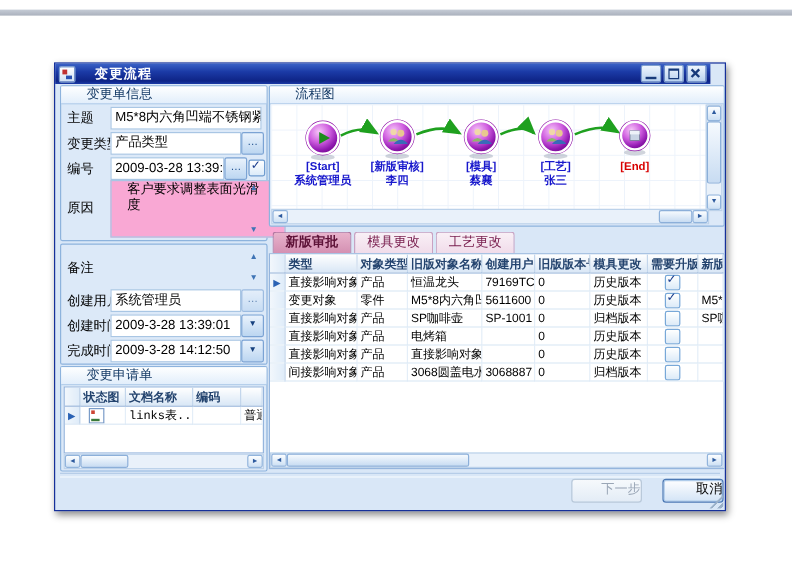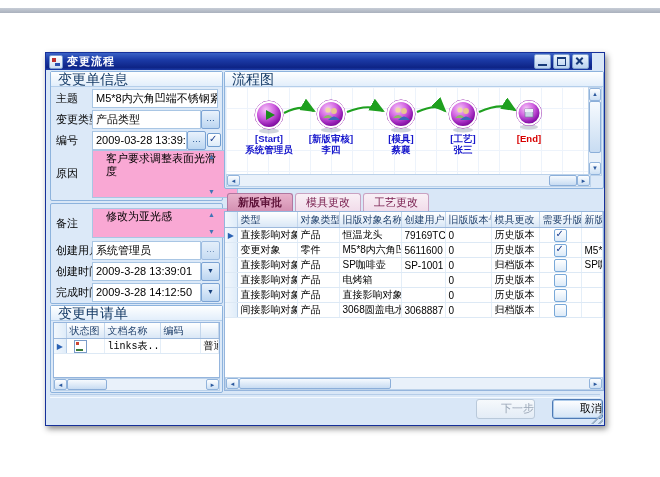--- a/index.html
+++ b/index.html
@@ -1,47 +1,47 @@
 <!DOCTYPE html>
 <html><head>
 <meta charset="utf-8">
 <style>
   html,body{margin:0;padding:0}
   body{width:660px;height:477px;background:#fff;font-family:"Liberation Sans","DejaVu Sans",sans-serif;font-size:11px;position:relative;overflow:hidden;color:#000}
   .top-strip{position:absolute;left:0;top:8px;width:660px;height:5px;background:linear-gradient(#c6ccd6,#aab1bd)}
   
   .dialog{position:absolute;left:45px;top:52px;width:558px;height:372px;background:#d9e7f7;border:1px solid #16309a;box-shadow:2px 3px 6px rgba(0,0,0,.45)}
-  .titlebar{position:absolute;left:0;top:0;right:12px;height:17px;background:linear-gradient(#3a62c6,#1b3aa6 40%,#0e2486 85%,#1b3aa6);display:flex;align-items:center;padding:0 3px;gap:4px}
+  .titlebar{position:absolute;left:0;top:0;right:12px;height:17px;background:linear-gradient(#3a62c6,#1b3aa6 40%,#0e2486 85%,#1b3aa6);display:flex;align-items:center;padding:0 3px;gap:16px}
   .title-text{color:#fff;font-weight:bold;font-size:11px;letter-spacing:1px}
   .app-icon{width:12px;height:12px;background:linear-gradient(#ffffff,#cfe0f4);border:1px solid #7b9cd0;border-radius:2px;position:relative;flex:0 0 auto}
   .app-icon::before{content:"";position:absolute;left:2px;top:2px;width:4px;height:4px;background:#c03030}
   .app-icon::after{content:"";position:absolute;right:2px;bottom:2px;width:5px;height:3px;background:#2a50b0}
   .win-btns{margin-left:auto;display:flex;gap:2px}
   .win-btn{width:15px;height:13px;background:linear-gradient(#eef5fd,#b9d2ef);border:1px solid #7f9fce;border-radius:2px;position:relative}
   .g-min::after{content:"";position:absolute;left:3px;right:3px;bottom:2px;height:2px;background:#173a7a}
   .g-max::after{content:"";position:absolute;left:3px;right:3px;top:2px;bottom:2px;border:1px solid #173a7a;border-top-width:2px}
   .g-close::before,.g-close::after{content:"";position:absolute;left:2px;top:5px;width:9px;height:2px;background:#173a7a}
   .g-close::before{transform:rotate(45deg)}
   .g-close::after{transform:rotate(-45deg)}
   
   .box{position:absolute;background:#dce9f8;border:1px solid #8db3dd;border-radius:2px}
-  .box-header{height:14px;line-height:14px;padding-left:7px;background:linear-gradient(#feffff,#e2eefb);border-bottom:1px solid #b5cfeb;font-size:14px;color:#143a66}
+  .box-header{height:14px;line-height:14px;padding-left:21px;background:linear-gradient(#feffff,#e2eefb);border-bottom:1px solid #b5cfeb;font-size:11px;color:#143a66}
   
   .frow{position:absolute;left:0;right:0}
   .flabel{position:absolute;left:5px;top:2px;color:#000}
   .fval{position:absolute;left:41px;height:17px;line-height:16px;background:#fff;border:1px solid #a9c6e4;padding:0 3px;overflow:hidden;white-space:nowrap;font-size:11px}
   .ftext{position:absolute;left:41px;background:#f9a8d4;border:1px solid #a9c6e4;padding:1px 13px;font-size:11px;line-height:13px;overflow:hidden}
   .mini-btn{position:absolute;width:17px;height:17px;background:linear-gradient(#e9f2fc,#bcd6f1);border:1px solid #7ba3d4;border-radius:2px;color:#1d4d8c;font-size:9px;text-align:center;line-height:14px}
   .mini-btn.drop{font-size:7px;line-height:16px;color:#16407e}
   .spin{position:absolute;font-size:7px;color:#3f74b5;line-height:7px}
   .cbx{position:absolute;width:12px;height:12px;background:linear-gradient(#ffffff,#dcebf9);border:1px solid #6f9ccf;border-radius:2px}
   .cbx.on::after{content:"✓";position:absolute;left:1px;top:-1px;font-size:10px;font-weight:bold;color:#1a3c8c}
   
   table.dgrid{border-collapse:collapse;table-layout:fixed;width:100%;font-size:10px;background:#fff}
-  .dgrid th{height:15px;font-weight:normal;text-align:left;padding:0 3px;background:linear-gradient(#ffffff,#d9e7f6);border-right:1px solid #c3d6ec;border-bottom:1px solid #9db9dc;color:#23436e;overflow:hidden;white-space:nowrap}
+  .dgrid th{height:15px;font-weight:bold;text-align:left;padding:0 3px;background:linear-gradient(#ffffff,#d9e7f6);border-right:1px solid #c3d6ec;border-bottom:1px solid #9db9dc;color:#23436e;overflow:hidden;white-space:nowrap}
   .dgrid td{height:14px;padding:0 3px;border-right:1px solid #e4eef8;border-bottom:1px solid #dde9f5;overflow:hidden;white-space:nowrap}
   .dgrid td.ind,.dgrid th.ind{background:linear-gradient(90deg,#f2f7fc,#dfecf9);border-right:1px solid #b9cfe8;padding:0 1px;color:#2a62b4;font-size:8px;text-align:center}
   .cb{width:11px;height:11px;border:1px solid #78a8d8;border-radius:2px;background:linear-gradient(#ffffff,#dceaf8);margin:0 auto;position:relative}
   .cb.on::after{content:"✓";position:absolute;left:1px;top:-2px;font-size:10px;color:#1a3c8c;font-weight:bold}
   .grid-wrap{position:absolute;background:#fff;border:1px solid #95b5dd;overflow:hidden}
   
   .tabs{position:absolute;display:flex;gap:2px;align-items:flex-end}
   .tab{height:17px;line-height:17px;padding:0 10px;border:1px solid #c9a2c2;border-bottom:none;border-radius:3px 3px 0 0;background:linear-gradient(#f9f0f6,#f1dcea);color:#7a2050;font-size:11px}
   .tab.active{background:linear-gradient(#e8b3cc,#d490b2);border-color:#b077a0;font-weight:bold;color:#5e1238}
   
@@ -101,21 +101,20 @@
       <span class="flabel" style="top:16px">原因</span>
       <div class="ftext" style="top:0;width:118px;height:44px">客户要求调整表面光滑度</div>
       <span class="spin" style="left:157px;top:3px">▲</span>
       <span class="spin" style="left:157px;top:38px">▼</span>
     </div>
   </div>
 
   <div class="box" style="left:4px;top:150px;width:171px;height:99px">
     <div class="frow" style="top:4px;height:30px">
       <span class="flabel" style="top:8px">备注</span>
-      <div class="ftext" style="top:0;width:118px;height:26px">修改为亚光感</div>
       <span class="spin" style="left:157px;top:3px">▲</span>
       <span class="spin" style="left:157px;top:20px">▼</span>
     </div>
     <div class="frow" style="top:37px;height:18px">
       <span class="flabel">创建用户</span>
       <div class="fval" style="top:0;width:101px">系统管理员</div>
       <div class="mini-btn" style="left:150px;top:0;opacity:.65">…</div>
     </div>
     <div class="frow" style="top:58px;height:18px">
       <span class="flabel">创建时间</span>

